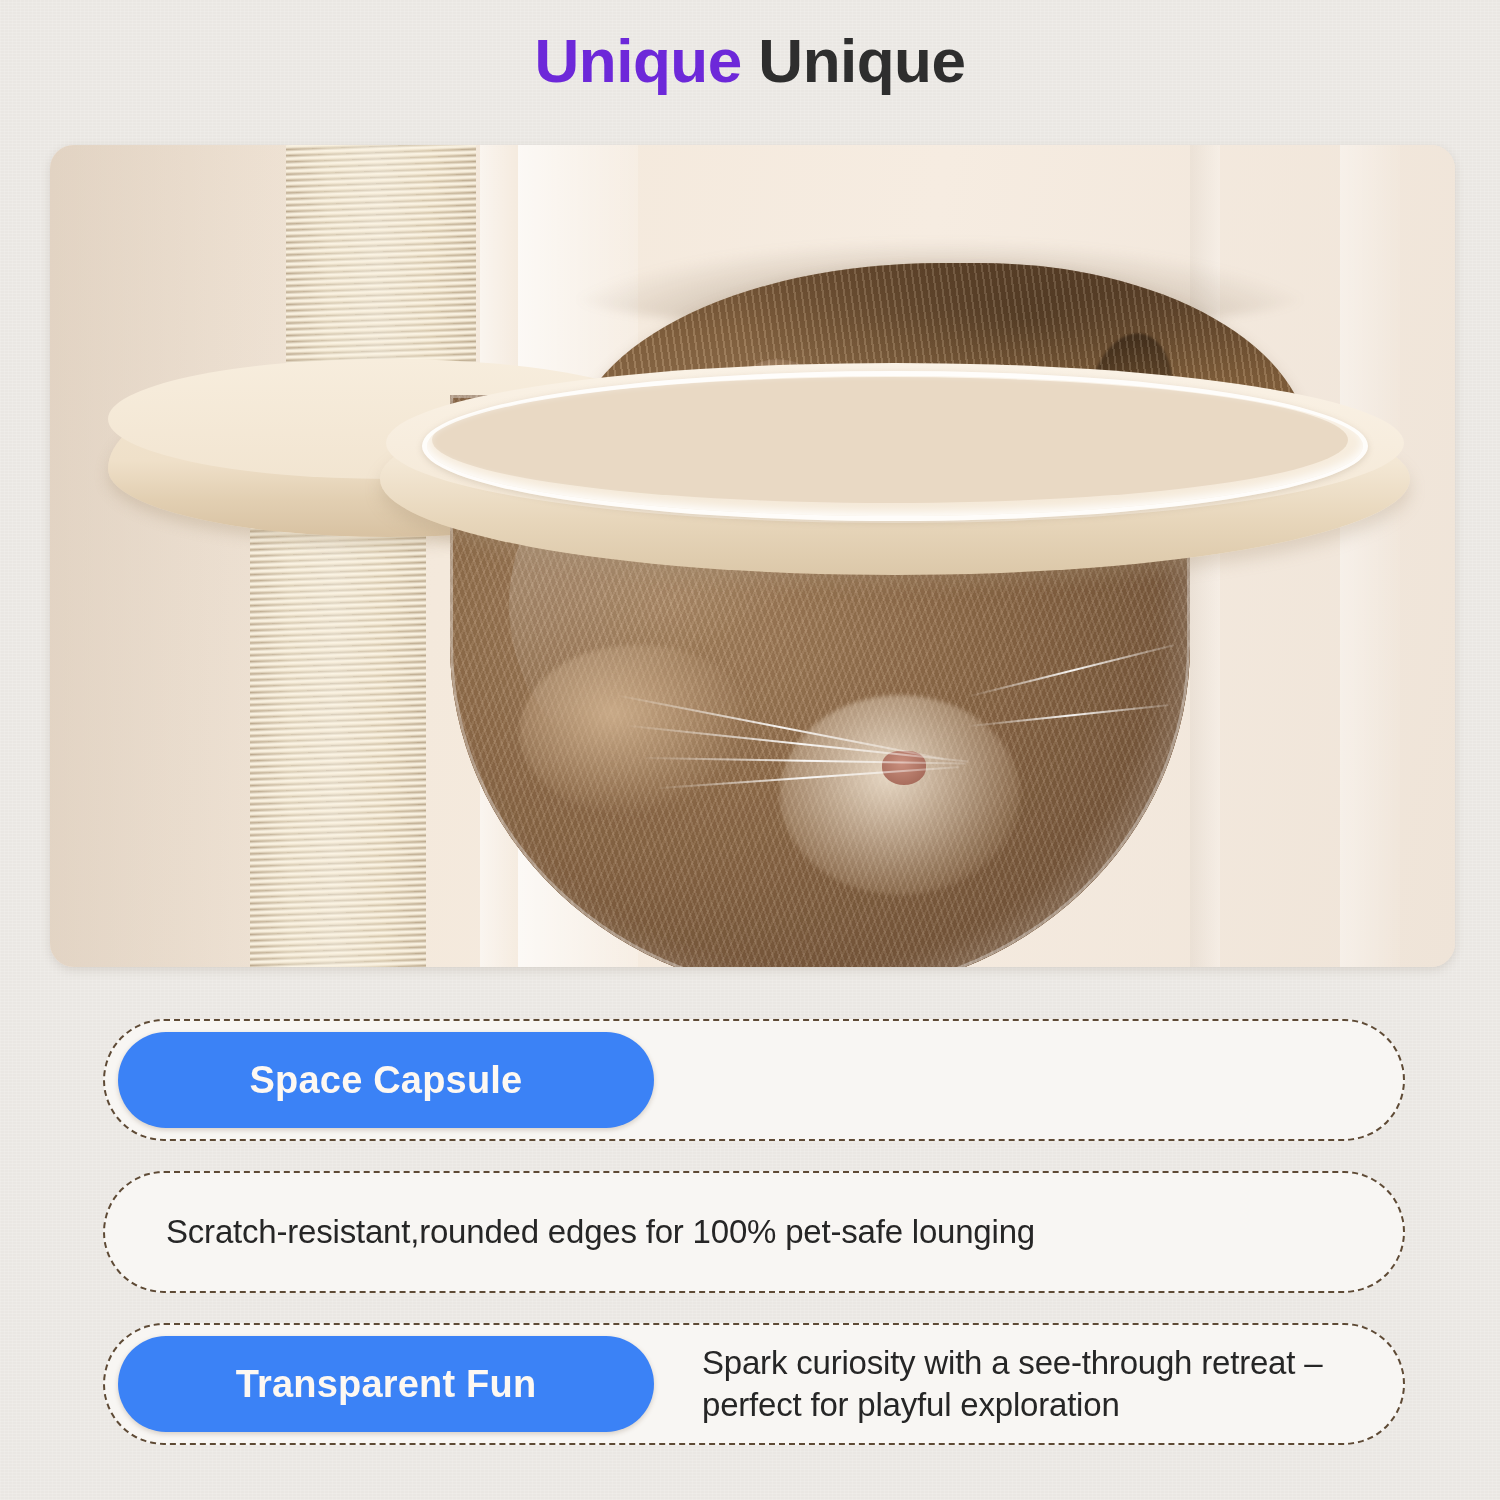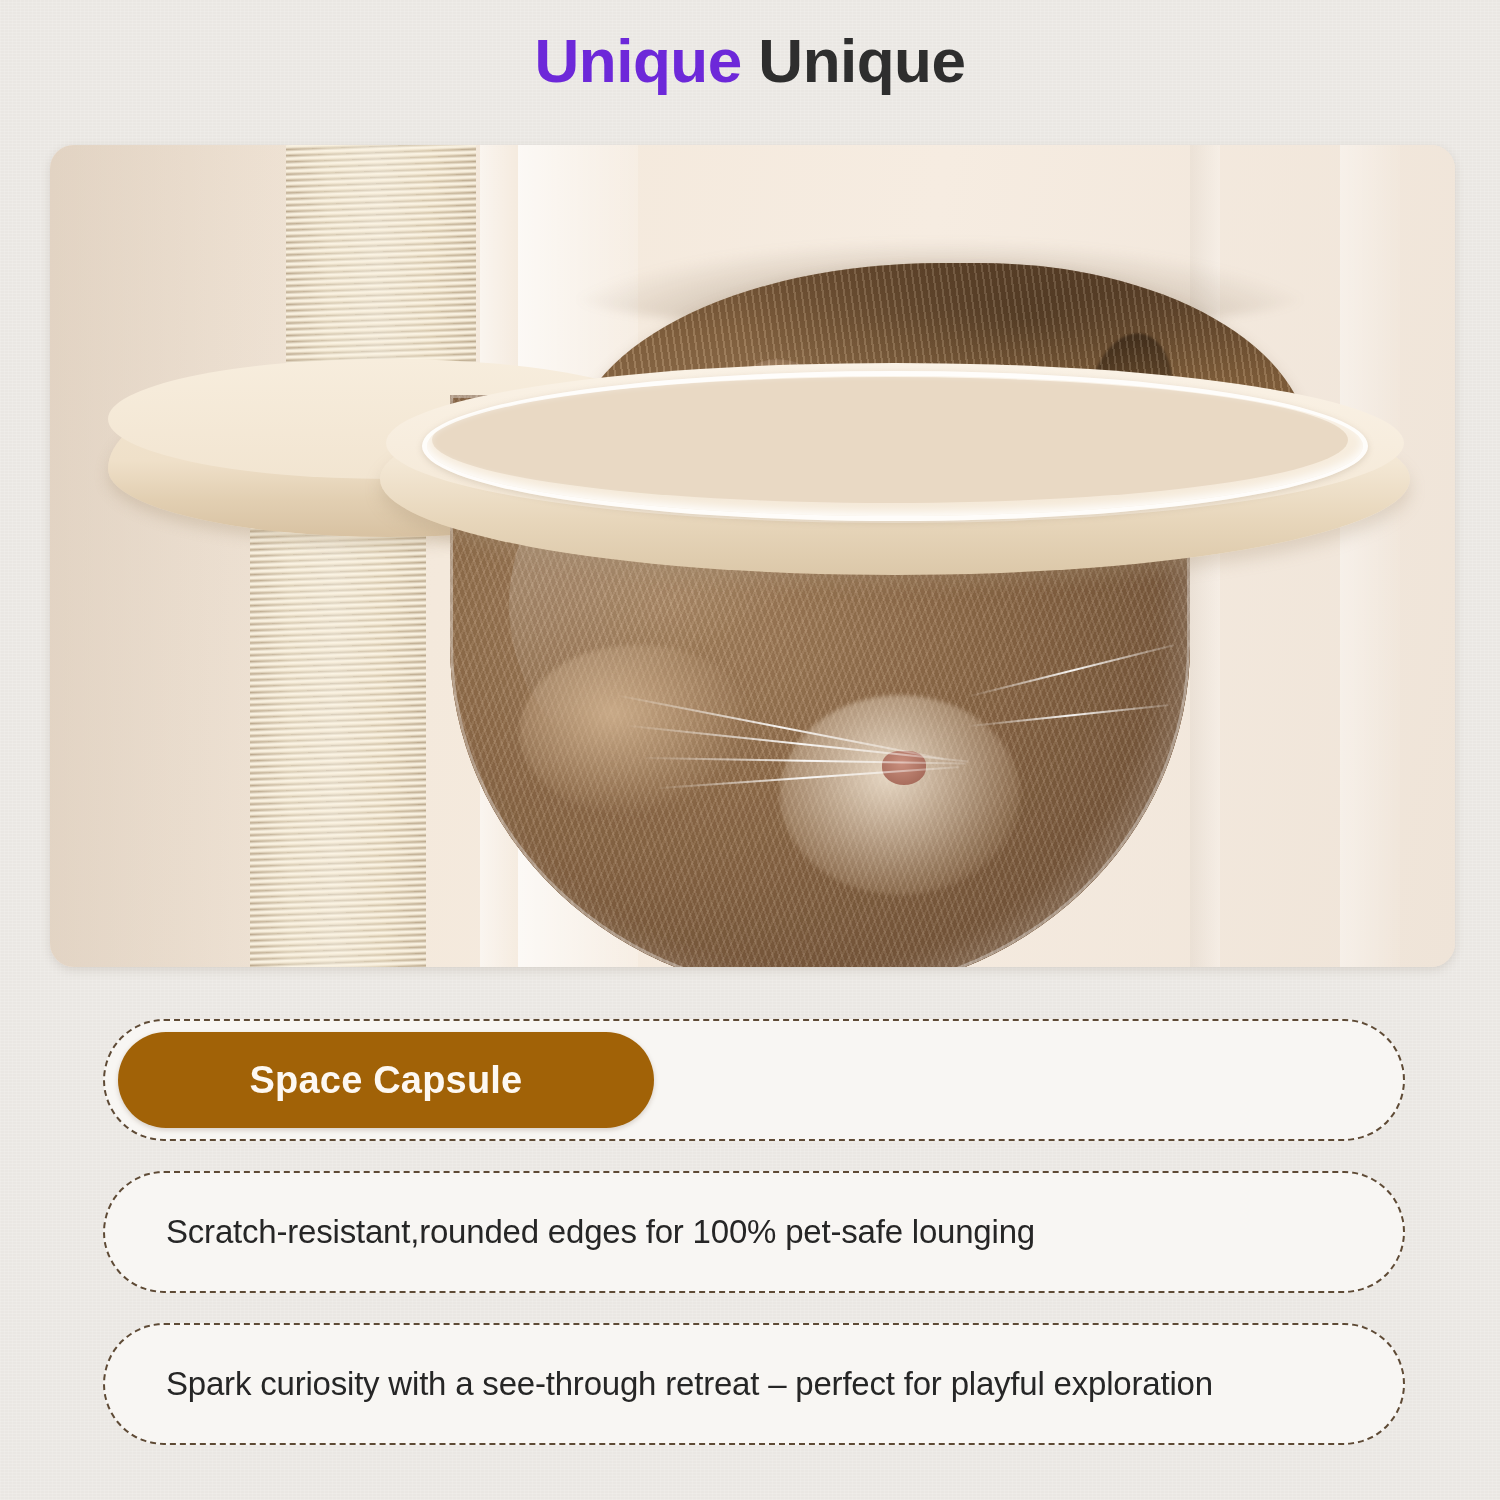--- a/index.html
+++ b/index.html
@@ -314,21 +314,21 @@
     display: flex;
     align-items: center;
     box-sizing: border-box;
     padding: 0 10px 0 13px;
   }
   .feature-row:last-child { margin-bottom: 0; }
   .pill {
     flex: 0 0 auto;
     height: 96px;
     border-radius: 48px;
-    background: #a16207;
+    background: #3b82f6;
     color: #fdf8f2;
     display: flex;
     align-items: center;
     justify-content: center;
     font-size: 38px;
     font-weight: 700;
     letter-spacing: .2px;
     white-space: nowrap;
     padding: 0 36px;
     box-shadow: 0 2px 5px rgba(90,62,38,.22);
@@ -406,16 +406,17 @@
 
   <div class="feature-row r1">
     <div class="pill">Space Capsule</div>
   </div>
 
   <div class="feature-row r2">
     <div class="desc">Scratch-resistant,rounded edges for 100% pet-safe lounging</div>
   </div>
 
   <div class="feature-row r3">
+    <div class="pill">Transparent Fun</div>
     <div class="desc">Spark curiosity with a see-through retreat – perfect for playful exploration</div>
   </div>
 
 </div>
 
 </body></html>

